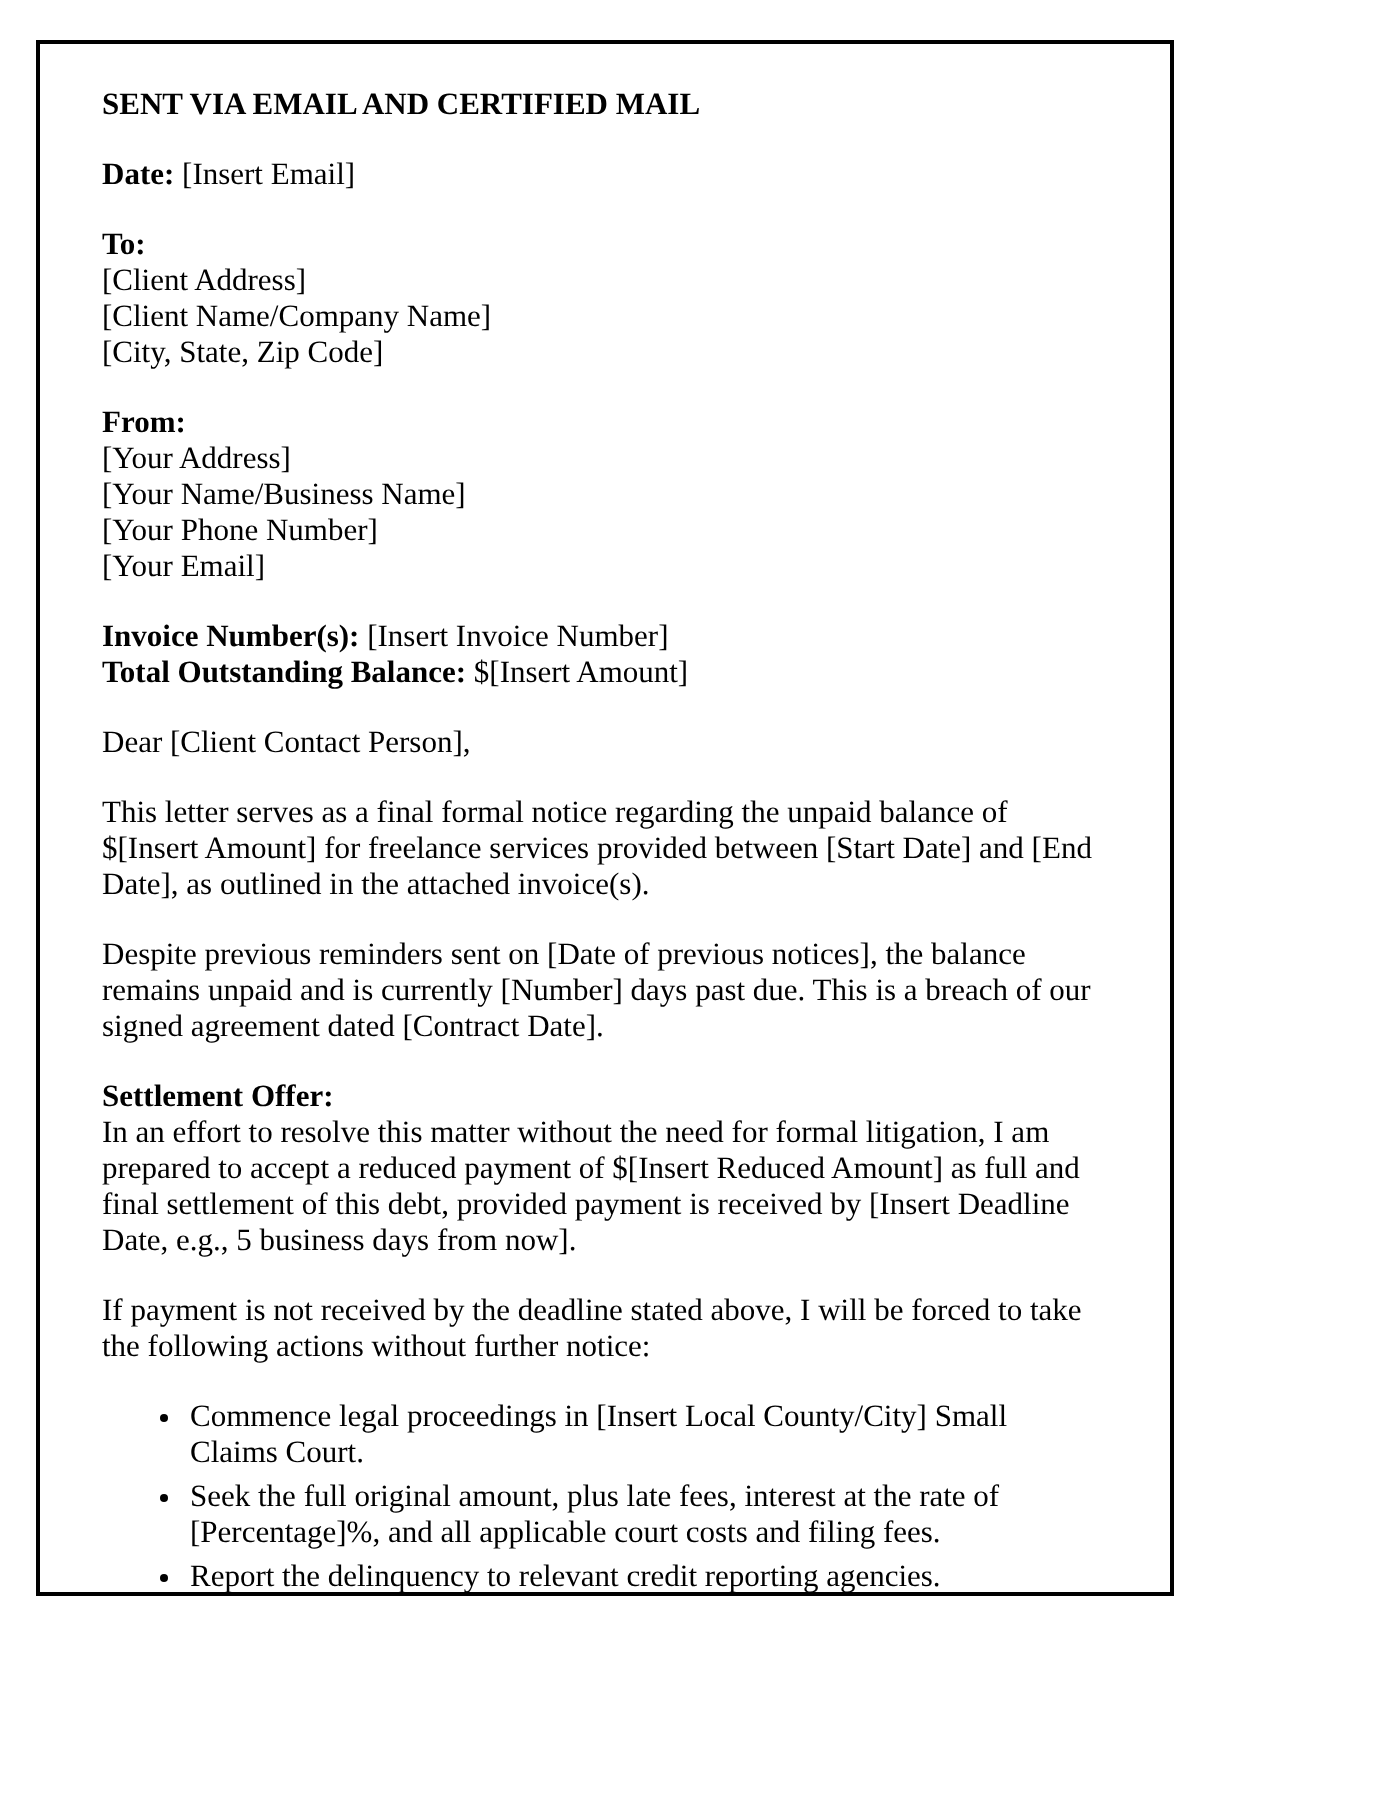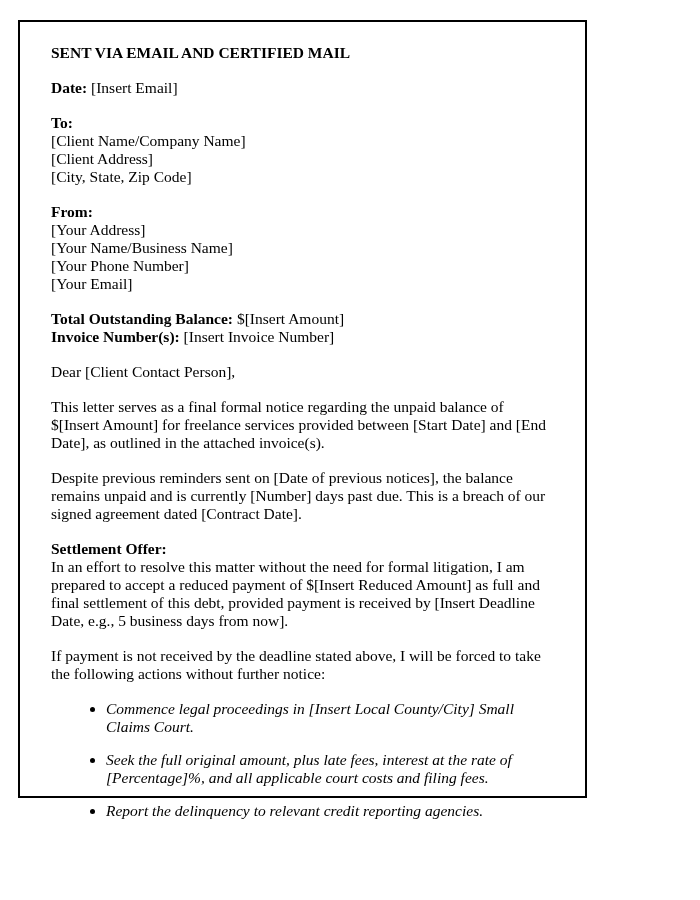--- a/index.html
+++ b/index.html
@@ -24,57 +24,57 @@
     line-height: 18px;
     background: #ffffff;
   }
   .block { margin: 0 0 17px 0; }
   .bold, strong { font-weight: bold; }
   ul.actions {
     margin: 0 0 17px 0;
     padding-left: 40px;
     list-style: disc;
   }
-  ul.actions li { margin: 15px; padding: 0; font-style: italic; }
+  ul.actions li { margin: 4px; padding: 0; }
 </style>
 </head>
 <body>
 
 <div class="page">
 
   <div class="block bold">SENT VIA EMAIL AND CERTIFIED MAIL</div>
 
   <div class="block">
     <strong>Date:</strong>
     <span>[Insert Email]</span>
   </div>
 
   <div class="block">
     <div class="bold">To:</div>
+    <div>[Client Address]</div>
     <div>[Client Name/Company Name]</div>
-    <div>[Client Address]</div>
     <div>[City, State, Zip Code]</div>
   </div>
 
   <div class="block">
     <div class="bold">From:</div>
     <div>[Your Address]</div>
     <div>[Your Name/Business Name]</div>
     <div>[Your Phone Number]</div>
     <div>[Your Email]</div>
   </div>
 
   <div class="block">
     <div>
+      <strong>Invoice Number(s):</strong>
+      <span>[Insert Invoice Number]</span>
+    </div>
+    <div>
       <strong>Total Outstanding Balance:</strong>
       <span>$[Insert Amount]</span>
-    </div>
-    <div>
-      <strong>Invoice Number(s):</strong>
-      <span>[Insert Invoice Number]</span>
     </div>
   </div>
 
   <div class="block">Dear [Client Contact Person],</div>
 
   <div class="block">This letter serves as a final formal notice regarding the unpaid balance of $[Insert Amount] for freelance services provided between [Start Date] and [End Date], as outlined in the attached invoice(s).</div>
 
   <div class="block">Despite previous reminders sent on [Date of previous notices], the balance remains unpaid and is currently [Number] days past due. This is a breach of our signed agreement dated [Contract Date].</div>
 
   <div class="block">

